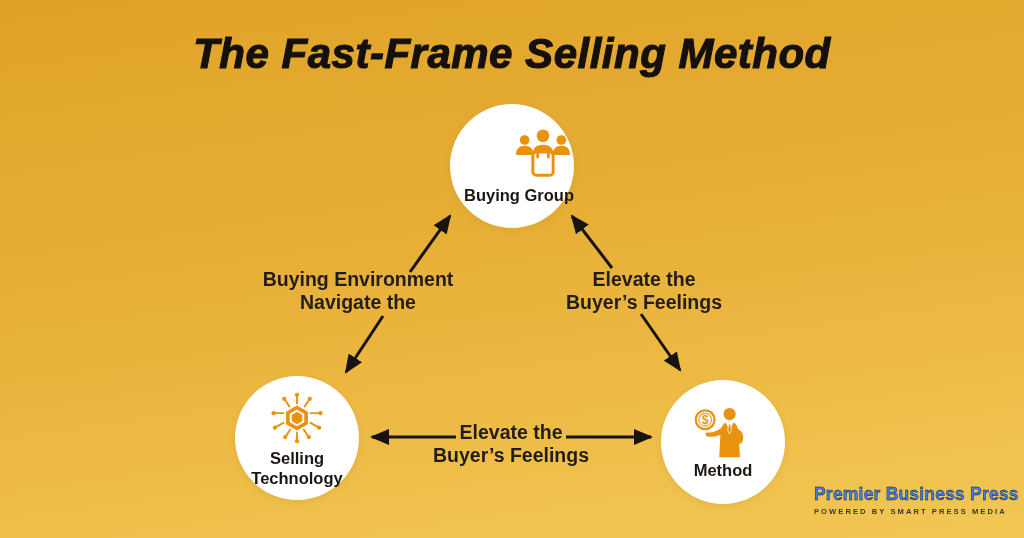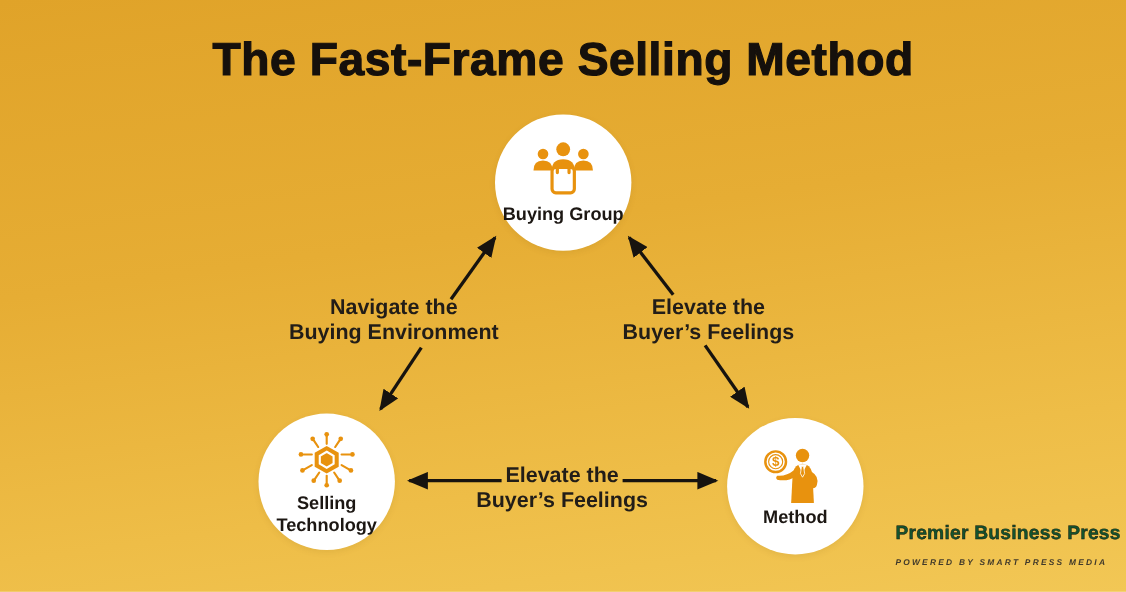--- a/index.html
+++ b/index.html
@@ -4,55 +4,55 @@
 <style>
   html,body{margin:0;padding:0;}
   body{
     width:1024px;height:538px;overflow:hidden;position:relative;
     font-family:"Liberation Sans",sans-serif;
     background:linear-gradient(172deg,#e0a329 0%,#e6ad34 40%,#eebd47 75%,#f2c755 100%);
   }
   .stage{position:absolute;inset:0;}
   .title{
     position:absolute;top:30px;left:0;width:1024px;text-align:center;
-    font-size:42px;font-weight:700;color:#15100c;letter-spacing:.5px;
+    font-size:42px;font-weight:700;color:#15100c;letter-spacing:.5px;font-style:italic;
     -webkit-text-stroke:1.1px #15100c;
   }
   .node{
     position:absolute;width:124px;height:124px;border-radius:50%;background:#ffffff;
     display:flex;flex-direction:column;align-items:center;justify-content:center;
     box-shadow:0 2px 6px rgba(120,80,0,0.10);
   }
-  .node-buying-group{left:450px;top:104px;}
+  .node-buying-group{left:450px;top:104px;align-items:flex-end;}
   .node-selling-technology{left:235px;top:376px;}
   .node-seller{left:661px;top:380px;}
   .node .icon{flex:0 0 auto;display:flex;align-items:center;justify-content:center;}
   .node-label{
     font-size:16.5px;font-weight:700;color:#1c1713;text-align:center;line-height:1.18;
     max-width:112px;margin-top:3px;
   }
   .edge-label{
     position:absolute;width:240px;text-align:center;color:#221d18;
     font-size:19.5px;font-weight:600;line-height:23px;
   }
   .edge-label-left{left:238px;top:268px;}
   .edge-label-right{left:524px;top:268px;}
   .edge-label-bottom{left:391px;top:421px;}
   svg.arrows{position:absolute;left:0;top:0;width:1024px;height:538px;pointer-events:none;}
   .arrow-line{stroke:#17130f;stroke-width:3;fill:none;}
   .footer{
     position:absolute;right:24px;bottom:22px;width:186px;text-align:left;
   }
   .footer .brand{
-    font-size:17.5px;font-weight:700;color:#14532d;letter-spacing:.2px;white-space:nowrap;
+    font-size:17.5px;font-weight:700;color:#3b82f6;letter-spacing:.2px;white-space:nowrap;
     -webkit-text-stroke:.4px #141210;
   }
   .footer .tagline{
     font-size:7.6px;font-weight:700;color:#40392a;letter-spacing:2.05px;
-    margin-top:12px;white-space:nowrap;font-style:italic;
+    margin-top:2px;white-space:nowrap;
   }
 </style>
 </head>
 <body>
 
 <div class="stage">
 
   <div class="title">The Fast-Frame Selling Method</div>
 
   <svg class="arrows" viewBox="0 0 1024 538">
@@ -140,22 +140,22 @@
         <polygon points="39,20.5 41,20.5 42,27.5 40,31 38,27.5" fill="#e8920e" stroke="#ffffff" stroke-width="0.8"></polygon>
         <circle cx="14" cy="16" r="10" fill="#ffffff" stroke="#e8920e" stroke-width="2.4"></circle>
         <circle cx="14" cy="16" r="6.8" fill="none" stroke="#e8920e" stroke-width="1.1"></circle>
         <text x="14" y="20.5" text-anchor="middle" font-size="13" font-weight="bold" font-family="Liberation Sans, sans-serif" fill="#e8920e">$</text>
       </svg>
     </span>
     <div class="node-label">Method</div>
   </div>
 
   <div class="edge-label edge-label-left">
+    <div>Buying Environment</div>
     <div>Navigate the</div>
-    <div>Buying Environment</div>
   </div>
   <div class="edge-label edge-label-right">
     <div>Elevate the</div>
     <div>Buyer’s Feelings</div>
   </div>
   <div class="edge-label edge-label-bottom">
     <div>Elevate the</div>
     <div>Buyer’s Feelings</div>
   </div>
 

